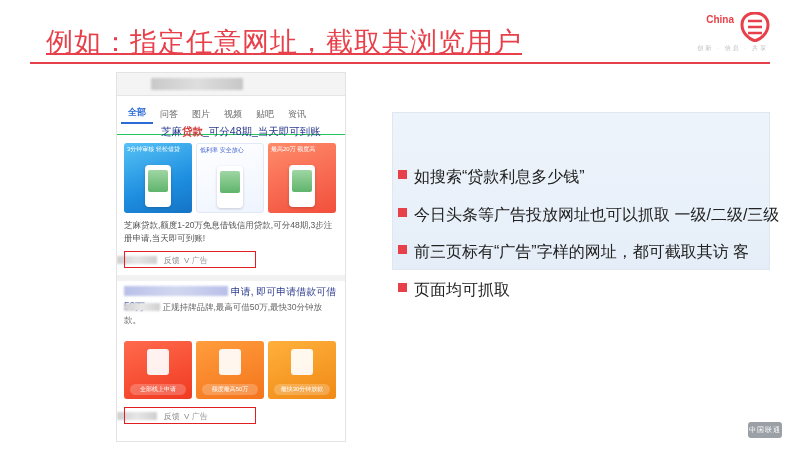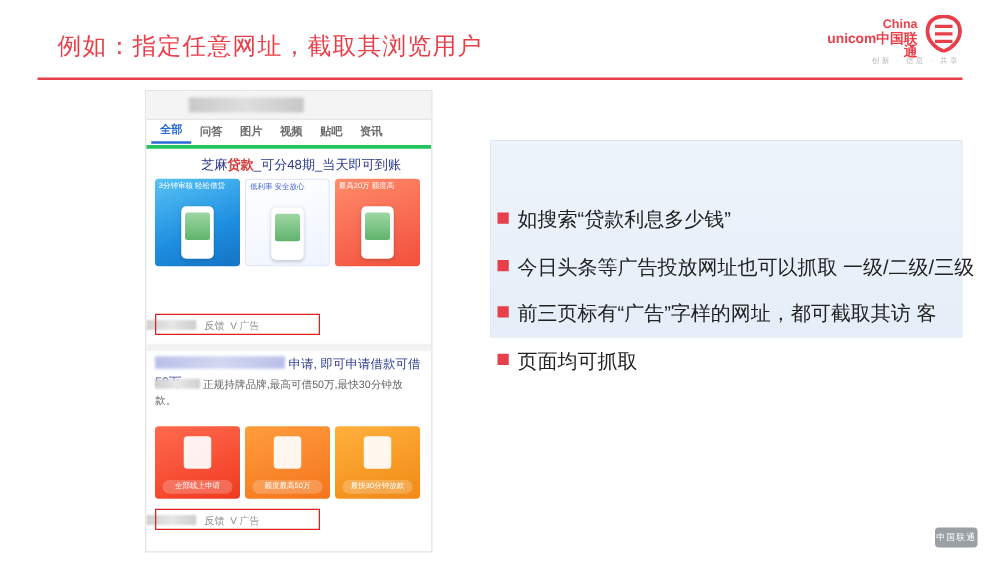--- a/index.html
+++ b/index.html
@@ -7,24 +7,25 @@
     width:800px;height:450px;
     background:#ffffff;
     font-family:"Liberation Sans","DejaVu Sans",sans-serif;
     overflow:hidden;
     position:relative;
   }
   
   .slide-title{
     position:absolute;
     left:46px;top:24px;
-    font-size:19px;
+    font-size:27px;
     color:#e8404a;
     letter-spacing:1px;
     white-space:nowrap;
+    text-decoration:underline;
   }
   .title-rule{
     position:absolute;
     left:30px;top:62px;
     width:740px;height:2px;
     background:#e8404a;
   }
   .logo{
     position:absolute;
     right:28px;top:12px;
@@ -60,28 +61,28 @@
     background:#f4f4f4;border-bottom:1px solid #e5e5e5;
   }
   .shot-searchbar .blurword{
     position:absolute;left:34px;top:5px;
     width:92px;height:12px;
     background:linear-gradient(90deg,#c9c9c9,#dedede,#c7c7c7);
     filter:blur(1.2px);
     border-radius:1px;
   }
   .shot-tabs{
-    position:absolute;left:0;top:22px;width:100%;height:24px;
-    border-bottom:3px solid #22c55e;
+    position:absolute;left:0;top:22px;width:100%;height:40px;
+    border-bottom:1px solid #22c55e;
     display:flex;align-items:center;
     padding-left:4px;box-sizing:border-box;
   }
   .shot-tabs .tab{
     font-size:9px;color:#6b6b6b;
-    padding:0 7px;white-space:nowrap;font-weight:bold;
+    padding:0 7px;white-space:nowrap;
   }
   .shot-tabs .tab.active{color:#2b6bd8;font-weight:bold;border-bottom:2px solid #2b6bd8;padding-bottom:3px;}
   .result-title{
     position:absolute;left:7px;top:52px;
     font-size:10.5px;color:#2b3a8f;white-space:nowrap;margin-left:37px;
   }
   .result-title b{color:#d33c3c;}
   .cards{
     position:absolute;left:7px;top:70px;
     width:214px;height:70px;
@@ -202,21 +203,20 @@
 </style>
 </head>
 <body>
 
 <div class="slide-title">例如：指定任意网址，截取其浏览用户</div>
 <div class="title-rule"></div>
 
 <div class="logo">
   <div class="logo-text">
     <div class="l1">China</div>
-    <div class="l2">unicom中国联通</div>
   </div>
   <svg class="logo-mark" viewBox="0 0 34 30">
     <path d="M17 1 C9 1 4 6 4 13 C4 21 11 27 17 29 C23 27 30 21 30 13 C30 6 25 1 17 1 Z" fill="none" stroke="#e8404a" stroke-width="3"></path>
     <path d="M10 9 L24 9 M10 15 L24 15 M10 21 L24 21" stroke="#e8404a" stroke-width="2.6" fill="none"></path>
   </svg>
   <div class="logo-sub">创新 · 信息 · 共享</div>
 </div>
 
 <div class="shot">
 
@@ -245,20 +245,21 @@
     <div class="card c2">
       <div class="cap">低利率 安全放心</div>
       <div class="phone"></div>
     </div>
     <div class="card c3">
       <div class="cap">最高20万 额度高</div>
       <div class="phone"></div>
     </div>
   </div>
 
+  <div class="desc">芝麻贷款,额度1-20万免息借钱信用贷款,可分48期,3步注册申请,当天即可到账!</div>
 
   <div class="footline fl1">
     <span class="blur"></span>
     &nbsp;&nbsp;<span>反馈</span>
     &nbsp;V&nbsp;<span class="ad">广告</span>
   </div>
   <div class="redbox rb1"></div>
 
   <div class="sep"></div>
 

